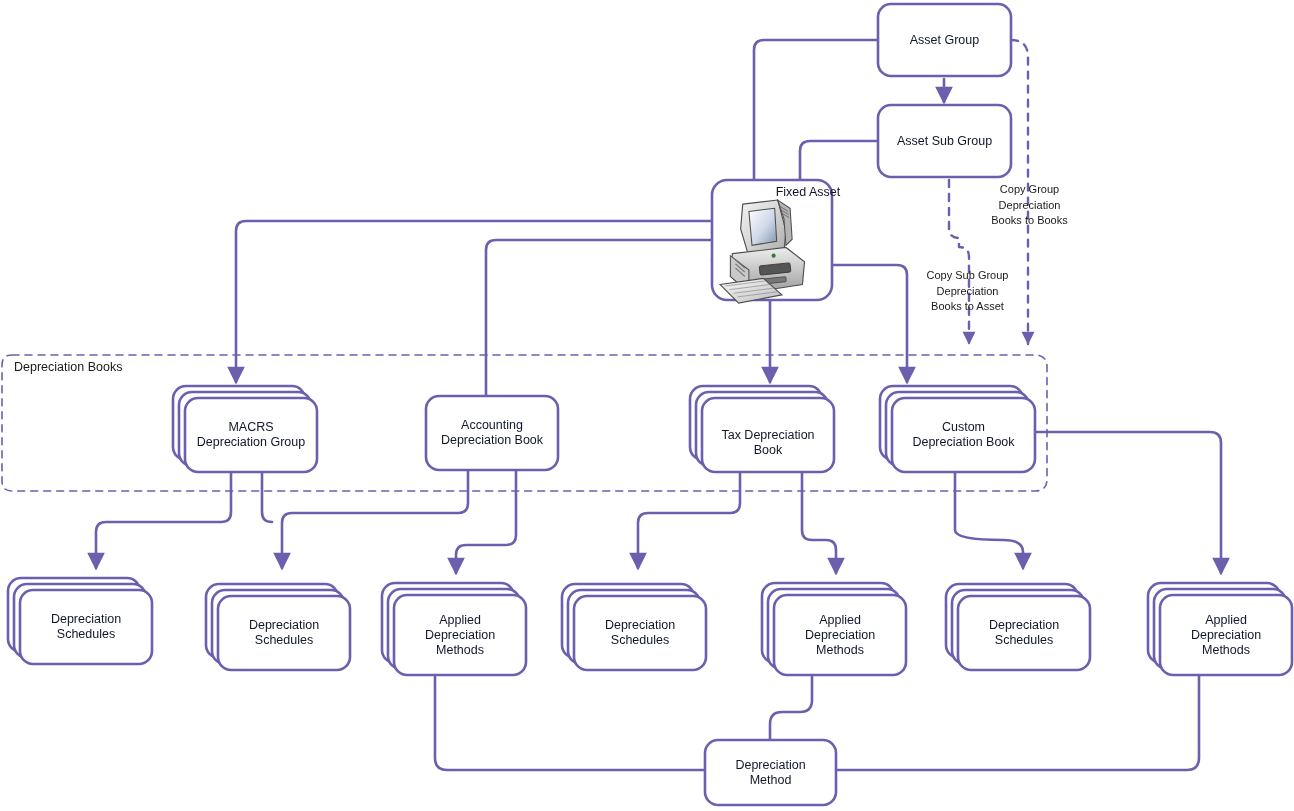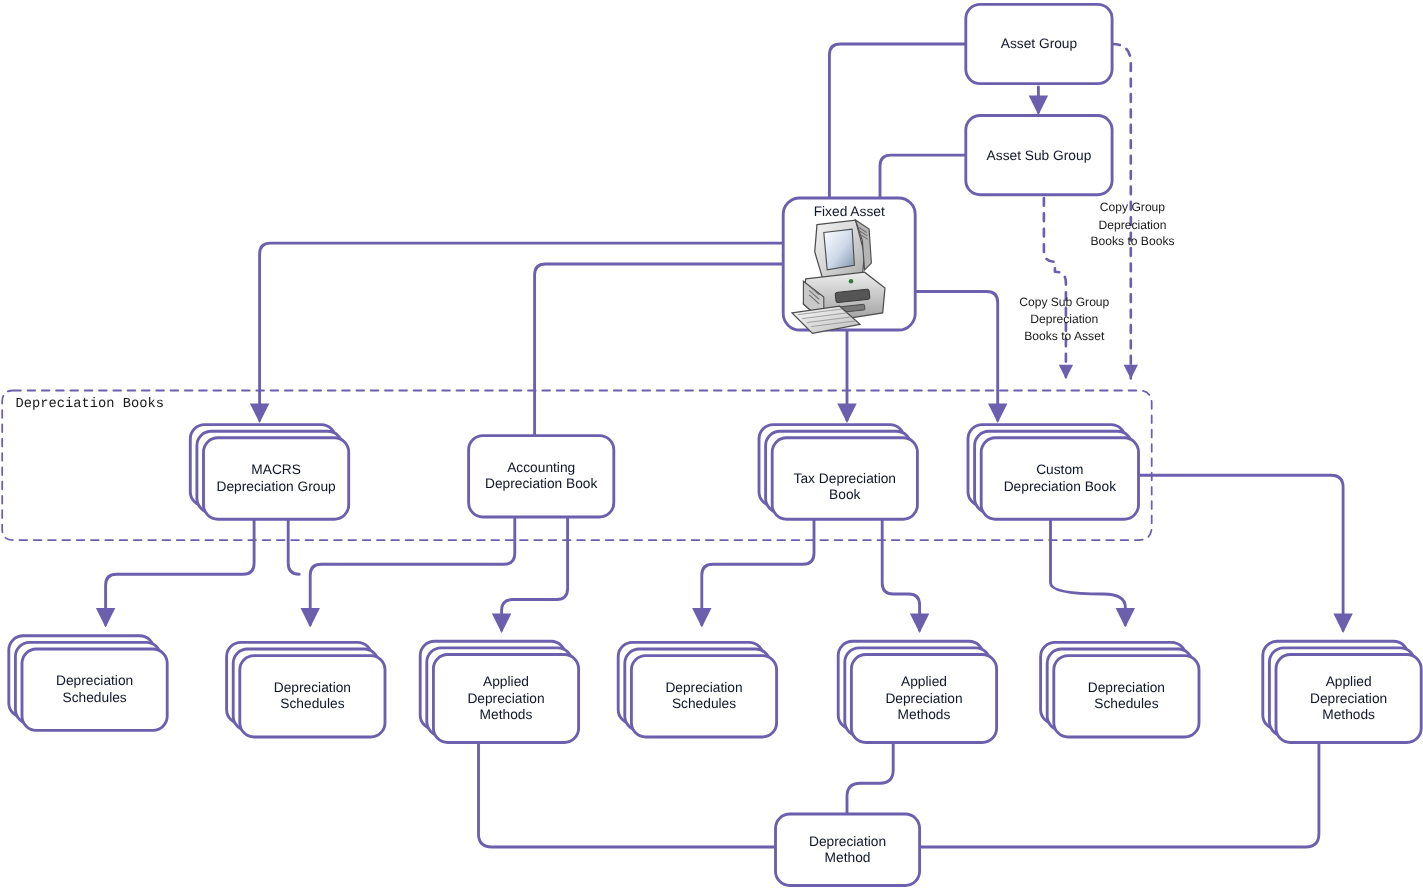--- a/index.html
+++ b/index.html
@@ -9,21 +9,21 @@
   .nodeLabel{
     position:absolute;
     display:flex;align-items:center;justify-content:center;
     text-align:center;
     color:#0f172a;
     font-size:12.5px;
     line-height:15px;
     pointer-events:none;
     white-space:pre-line;
   }
-  .nodeLabel.top{align-items:flex-start;padding-top:5px;}
+  .nodeLabel.top{align-items:flex-start;padding-top:5px;padding-left:36px;}
   .groupTitle{
     position:absolute;
     font-size:12.5px;
     color:#1a1a1a;
   }
   .edgeLabel{
     position:absolute;
     font-size:11px;
     line-height:15.5px;
     color:#1a1a1a;
@@ -187,21 +187,21 @@
       <g stroke="#8f8f8f" stroke-width="0.7">
         <path d="M7,85.5 L46,80.5"></path>
           <path d="M11,89 L50,84"></path>
         <path d="M15,92.5 L54,87.5"></path>
           <path d="M19,96 L58,91"></path>
       </g>
       <circle cx="54" cy="56" r="2" fill="#2f7d32"></circle>
     </g>
   </svg>
 
-  <div class="groupTitle" style="left:14px;top:360px;font-family:Liberation Mono, monospace;">Depreciation Books</div>
+  <div class="groupTitle" style="left:14px;top:360px;">Depreciation Books</div>
 
   <div class="nodeLabel" style="left:878px;top:4px;width:133px;height:72px;">Asset Group</div>
 
   <div class="nodeLabel" style="left:878px;top:105px;width:133px;height:72px;">Asset Sub Group</div>
 
   <div class="nodeLabel top" style="left:712px;top:180px;width:120px;height:26px;">Fixed Asset</div>
 
   <div class="nodeLabel" style="left:185px;top:398px;width:132px;height:74px;">MACRS
 Depreciation Group</div>
 

